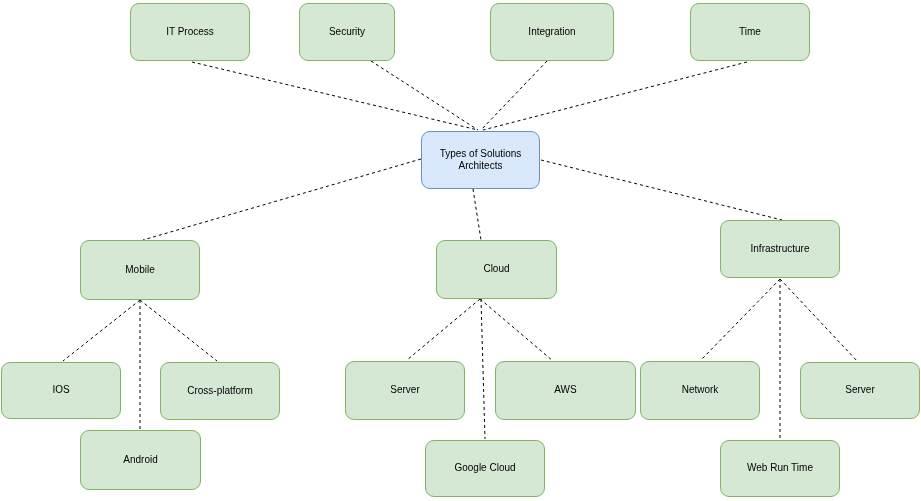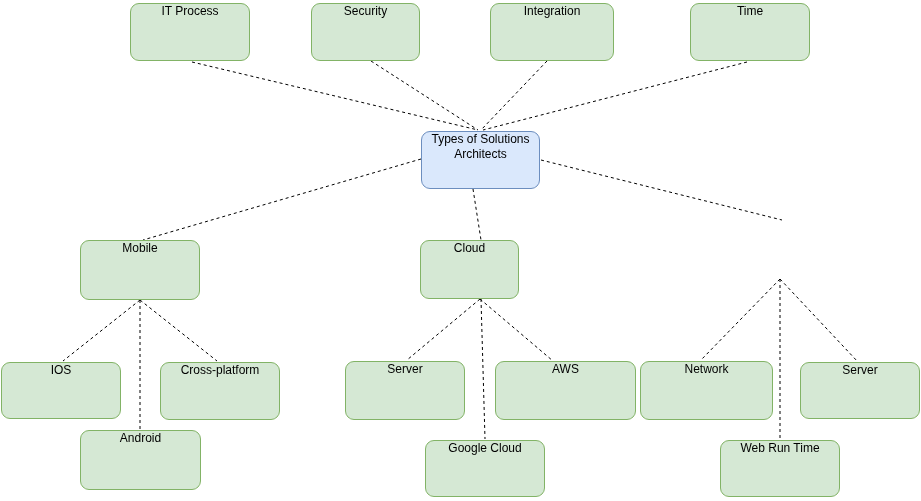--- a/index.html
+++ b/index.html
@@ -26,24 +26,24 @@
     stroke: var(--edge, #000000);
     stroke-width: 1;
     stroke-dasharray: 3 3;
     fill: none;
   }
   .node {
     position: absolute;
     box-sizing: border-box;
     border-radius: 9px;
     display: flex;
-    align-items: flex-start;
+    align-items: center;
     justify-content: center;
     text-align: center;
-    font-size: 12px;
+    font-size: 10px;
     color: #000000;
     line-height: 1.25;
     cursor: default;
   }
   .node.green {
     background: var(--node-fill, #d5e8d4);
     border: 1px solid var(--node-border, #82b366);
   }
   .node.blue {
     background: var(--center-fill, #dae8fc);
@@ -74,60 +74,63 @@
     <line x1="481" y1="299" x2="485" y2="439"></line>
     <line x1="480" y1="299" x2="553" y2="361"></line>
     <line x1="780" y1="279" x2="701" y2="360"></line>
     <line x1="780" y1="279" x2="780" y2="439"></line>
     <line x1="780" y1="279" x2="858" y2="362"></line>
   </svg>
 
   <div class="node green" style="left:130px; top:3px; width:120px; height:58px;">
     <span>IT Process</span>
   </div>
-  <div class="node green" style="left:311px; top:3px; width:109px; height:58px;">
+  <div class="node green" style="left:299px; top:3px; width:96px; height:58px;">
     <span>Security</span>
   </div>
   <div class="node green" style="left:490px; top:3px; width:124px; height:58px;">
     <span>Integration</span>
   </div>
   <div class="node green" style="left:690px; top:3px; width:120px; height:58px;">
     <span>Time</span>
   </div>
 
   <div class="node blue" style="left:421px; top:131px; width:119px; height:58px;">
     <span>Types of Solutions Architects</span>
   </div>
 
   <div class="node green" style="left:80px; top:240px; width:120px; height:60px;">
     <span>Mobile</span>
   </div>
-  <div class="node green" style="left:420px; top:240px; width:99px; height:59px;">
+  <div class="node green" style="left:436px; top:240px; width:121px; height:59px;">
     <span>Cloud</span>
+  </div>
+  <div class="node green" style="left:720px; top:220px; width:120px; height:58px;">
+    <span>Infrastructure</span>
   </div>
 
   <div class="node green" style="left:1px; top:362px; width:120px; height:57px;">
     <span>IOS</span>
   </div>
   <div class="node green" style="left:160px; top:362px; width:120px; height:58px;">
     <span>Cross-platform</span>
   </div>
   <div class="node green" style="left:80px; top:430px; width:121px; height:60px;">
     <span>Android</span>
   </div>
   <div class="node green" style="left:345px; top:361px; width:120px; height:59px;">
     <span>Server</span>
   </div>
   <div class="node green" style="left:495px; top:361px; width:141px; height:59px;">
     <span>AWS</span>
   </div>
   <div class="node green" style="left:425px; top:440px; width:120px; height:57px;">
     <span>Google Cloud</span>
   </div>
-  <div class="node green" style="left:640px; top:361px; width:133px; height:59px;">
+  <div class="node green" style="left:640px; top:361px; width:120px; height:59px;">
     <span>Network</span>
   </div>
   <div class="node green" style="left:800px; top:362px; width:120px; height:57px;">
     <span>Server</span>
   </div>
   <div class="node green" style="left:720px; top:440px; width:120px; height:57px;">
     <span>Web Run Time</span>
   </div>
 
 </div>

